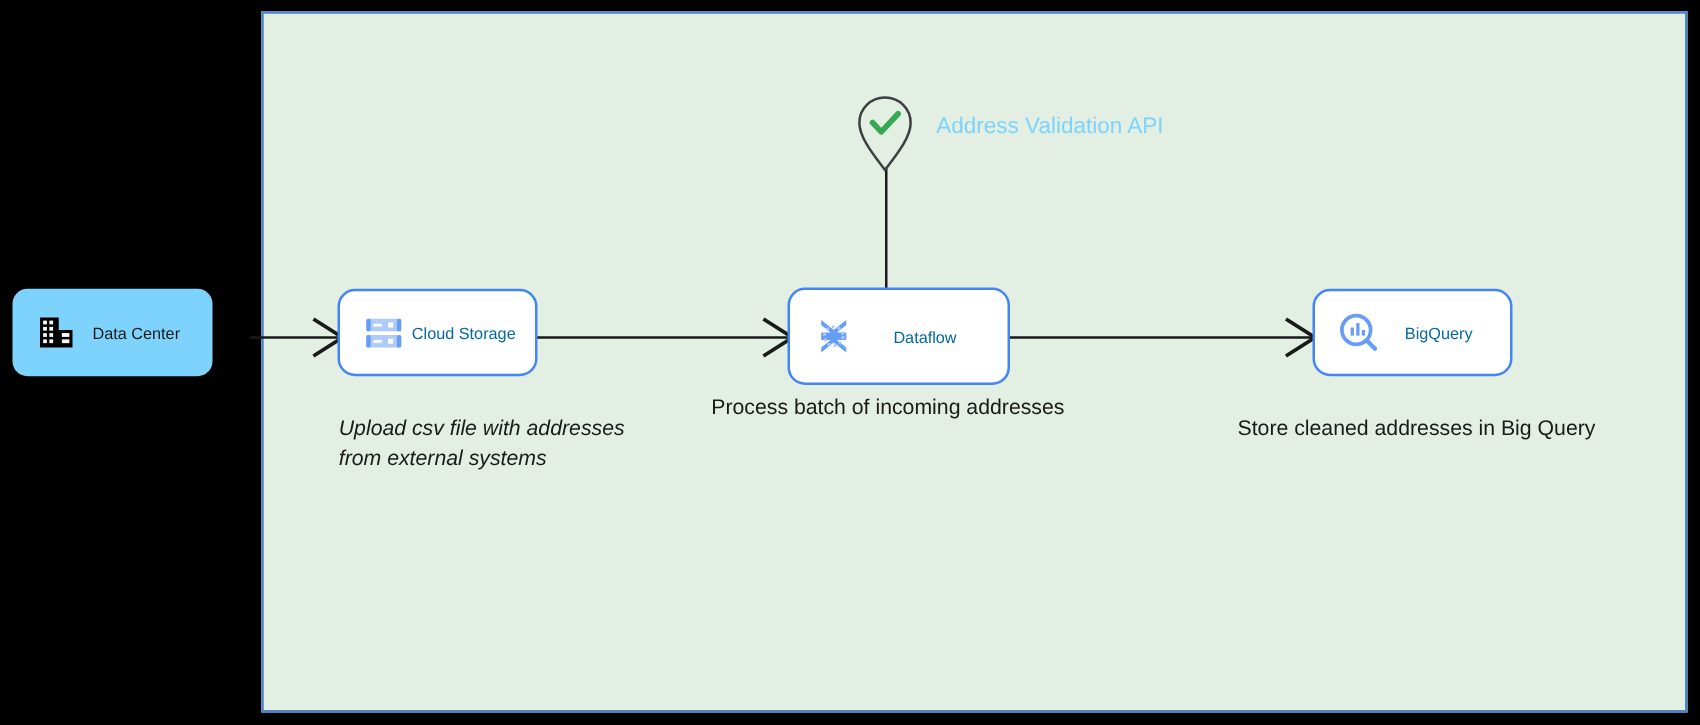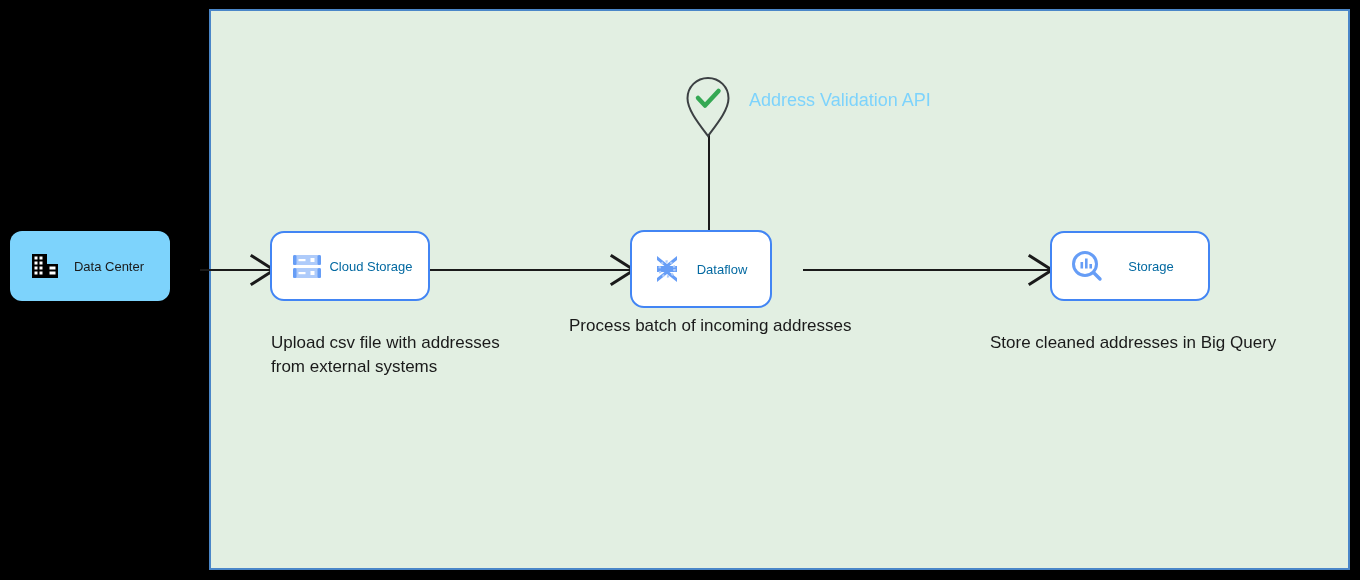--- a/index.html
+++ b/index.html
@@ -74,21 +74,21 @@
   #node-data-center .node-label {
     flex: 1 1 auto;
     text-align: center;
     font-size: 13px;
     color: #1a1a1a;
     padding-right: 12px;
     white-space: nowrap;
   }
 
   #node-cloud-storage { left: 270px; top: 231px; width: 160px; height: 70px; }
-  #node-dataflow      { left: 630px; top: 230px; width: 142px; height: 78px; }
+  #node-dataflow      { left: 630px; top: 230px; width: 178px; height: 78px; }
   #node-bigquery      { left: 1050px; top: 231px; width: 160px; height: 70px; }
 
   
   #api-marker {
     position: absolute;
     left: 685px;
     top: 76px;
     width: 46px;
     height: 62px;
   }
@@ -112,21 +112,21 @@
   #conn-df-bq   { left: 803px; top: 248px; width: 255px; height: 45px; }
   #conn-api-df  { left: 694px; top: 134px; width: 30px;  height: 100px; }
 
   
   .caption {
     position: absolute;
     font-size: 17px;
     line-height: 24px;
     color: #1a1a1a;
   }
-  #caption-cloud-storage { left: 271px; top: 331px; width: 240px; }
+  #caption-cloud-storage { left: 271px; top: 331px; width: 240px; font-style: italic; }
   #caption-dataflow      { left: 569px; top: 314px; width: 360px; white-space: nowrap; }
   #caption-bigquery      { left: 990px; top: 331px; width: 400px; white-space: nowrap; }
 </style>
 </head>
 <body>
 
 <div id="cloud-region"></div>
 
 <svg id="conn-dc-cs" class="connector" viewBox="0 0 80 45">
   <line x1="0" y1="22" x2="72" y2="22" stroke="#1a1a1a" stroke-width="2"></line>
@@ -196,18 +196,18 @@
 </div>
 
 <div id="node-bigquery" class="node">
   <svg class="node-icon" viewBox="0 0 34 34">
     <circle cx="15" cy="15" r="11.5" fill="none" stroke="#669df6" stroke-width="3"></circle>
     <rect x="10.5" y="13" width="2.6" height="6.5" fill="#669df6"></rect>
     <rect x="15" y="9.5" width="2.6" height="10" fill="#669df6"></rect>
     <rect x="19.4" y="15" width="2.6" height="4.5" fill="#669df6"></rect>
     <line x1="23.5" y1="23.5" x2="30" y2="30" stroke="#669df6" stroke-width="3.4" stroke-linecap="round"></line>
   </svg>
-  <span class="node-label">Storage</span>
+  <span class="node-label">BigQuery</span>
 </div>
 
 <div id="caption-cloud-storage" class="caption">Upload csv file with addresses from external systems</div>
 <div id="caption-dataflow" class="caption">Process batch of incoming addresses</div>
 <div id="caption-bigquery" class="caption">Store cleaned addresses in Big Query</div>
 
 </body></html>

